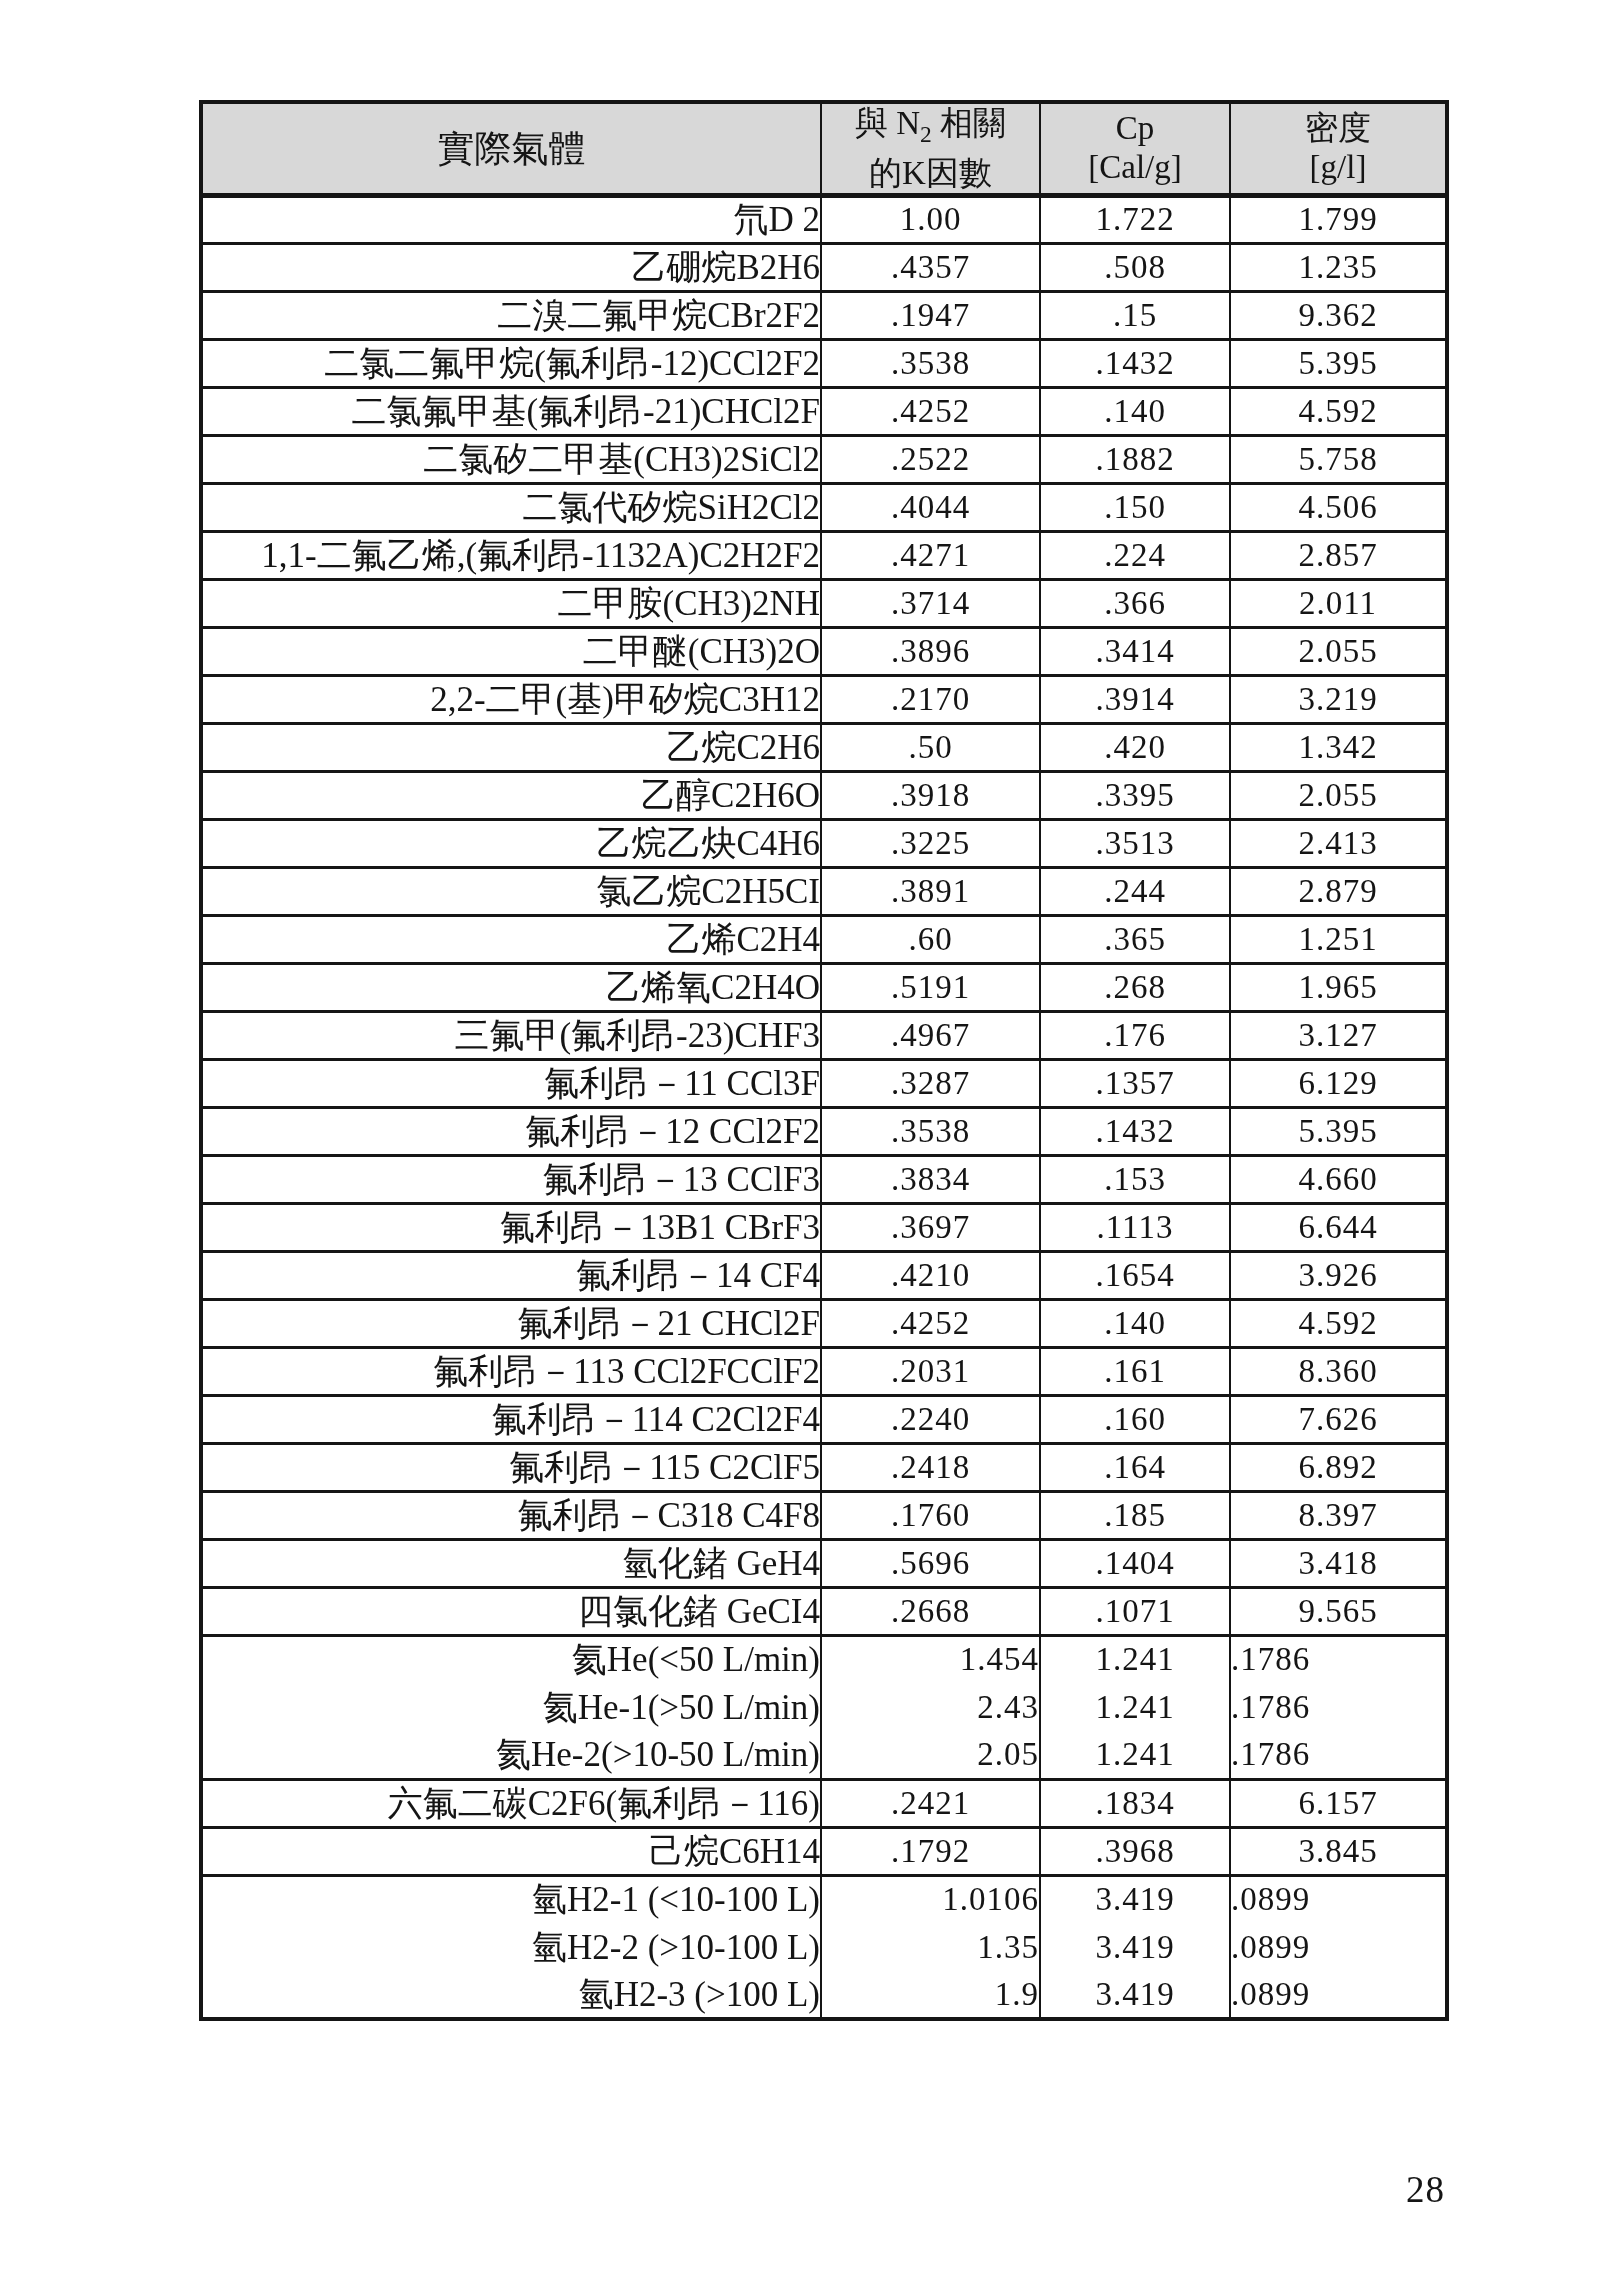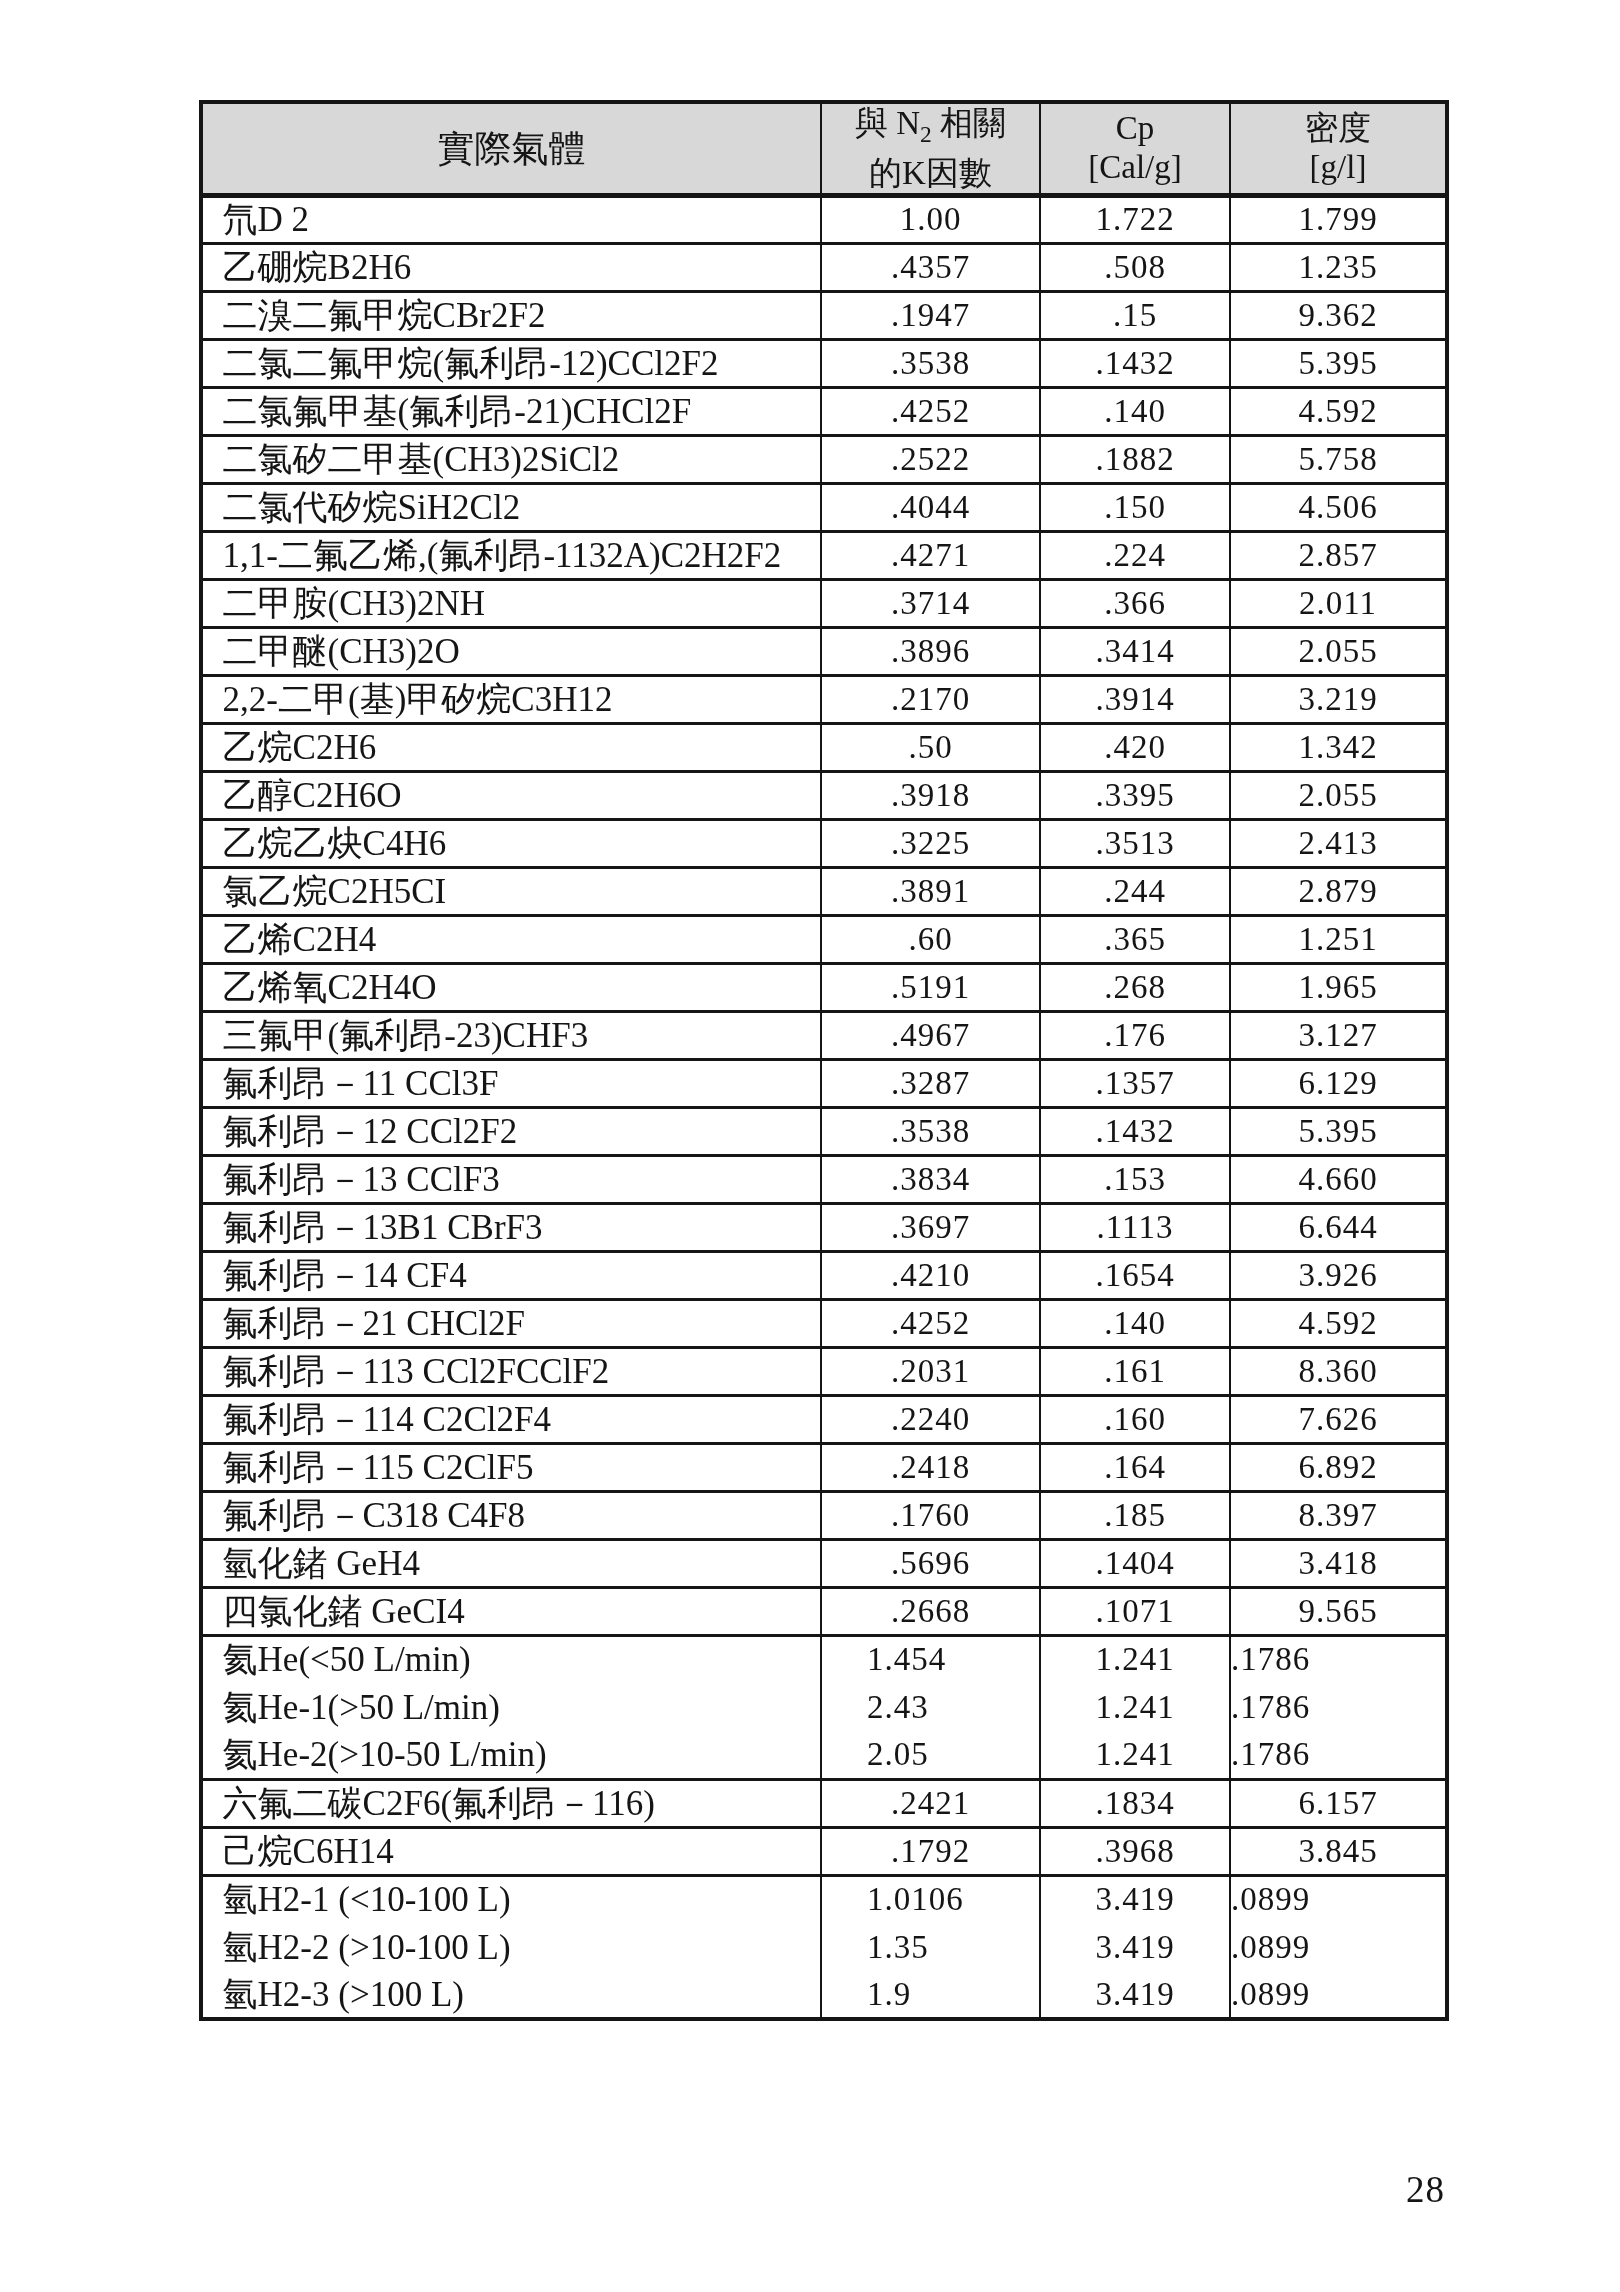--- a/index.html
+++ b/index.html
@@ -51,33 +51,33 @@
   }
   tbody tr {
     height: 48px;
   }
   tbody td {
     vertical-align: middle;
     font-size: 35px;
     line-height: 41px;
   }
   tbody td.name {
-    text-align: left;
+    text-align: right;
     padding-left: 19.6px;
   }
   tbody td.num {
     text-align: center;
     font-size: 33px;
     letter-spacing: 1px;
   }
   tbody tr.row-end td {
     border-bottom: 3.9px solid #151515;
   }
   tbody tr.group-line td.k {
-    text-align: left;
+    text-align: right;
     padding-left: 45px;
   }
   tbody tr.group-line td.density {
     text-align: left;
     padding-right: 27.4px;
   }
   .page-number {
     position: absolute;
     left: 199px;
     width: 1246px;

